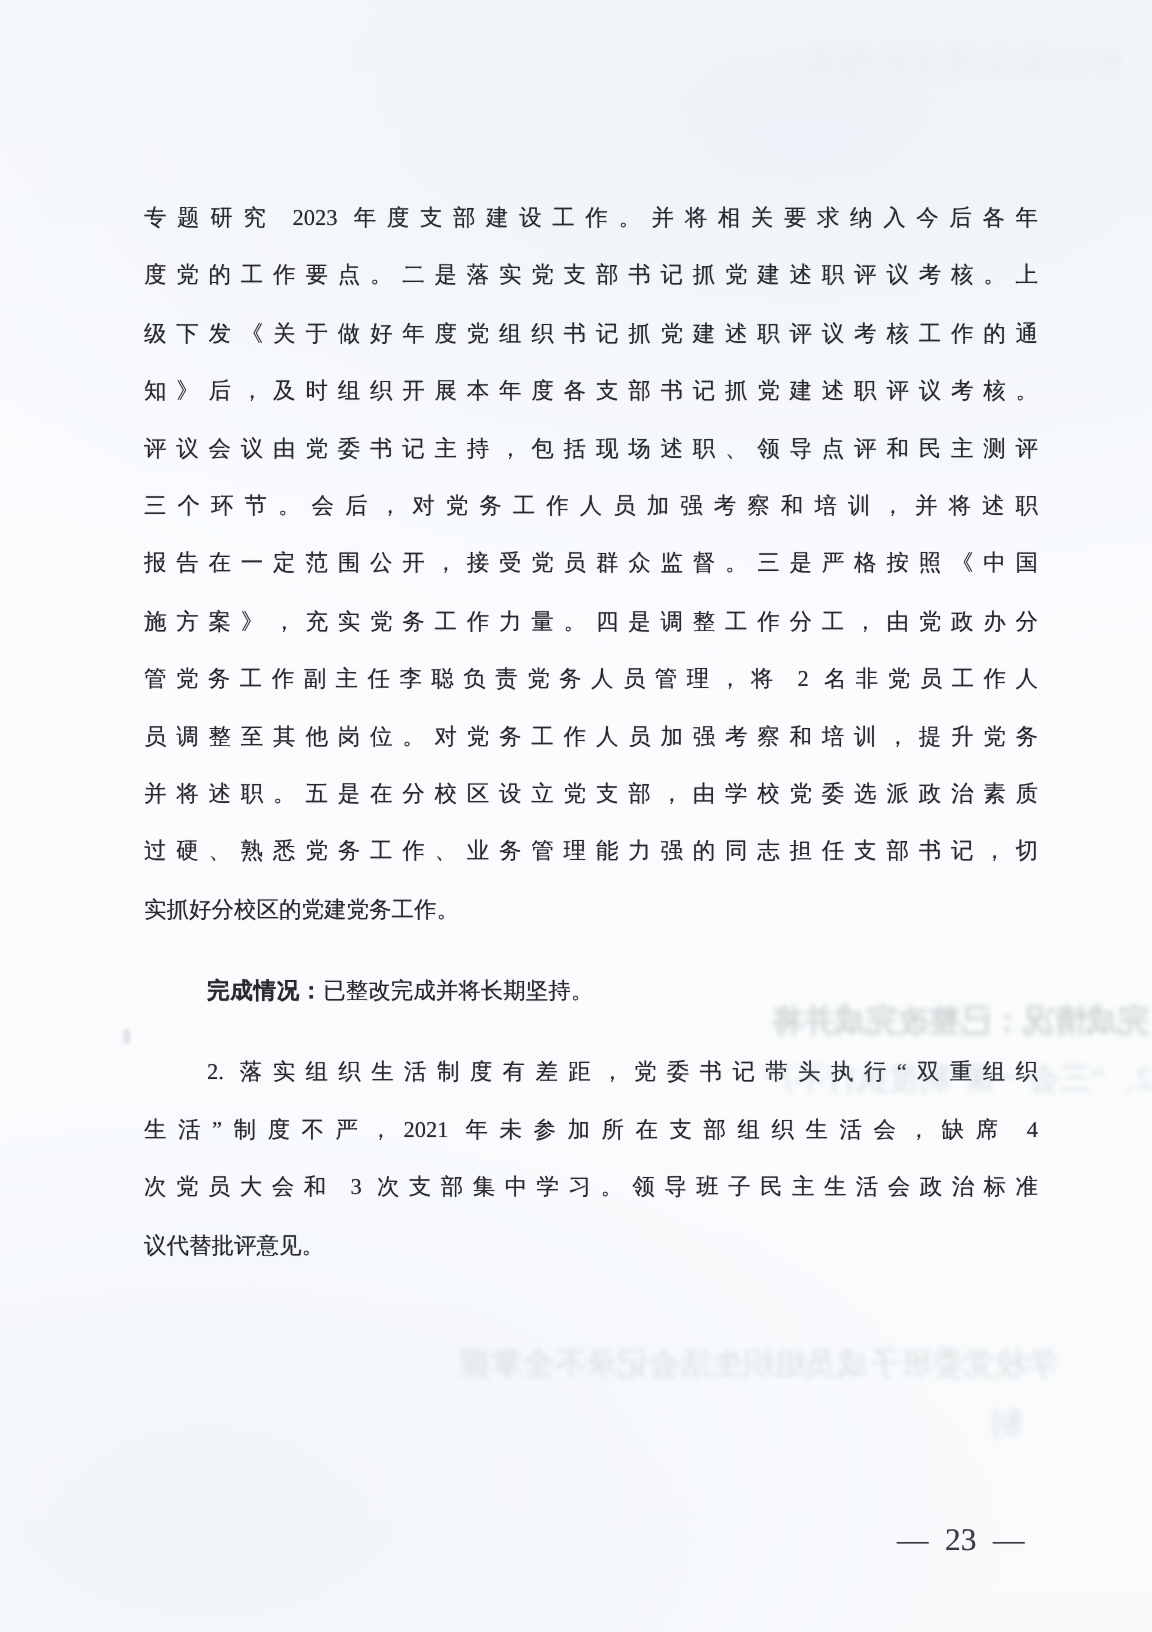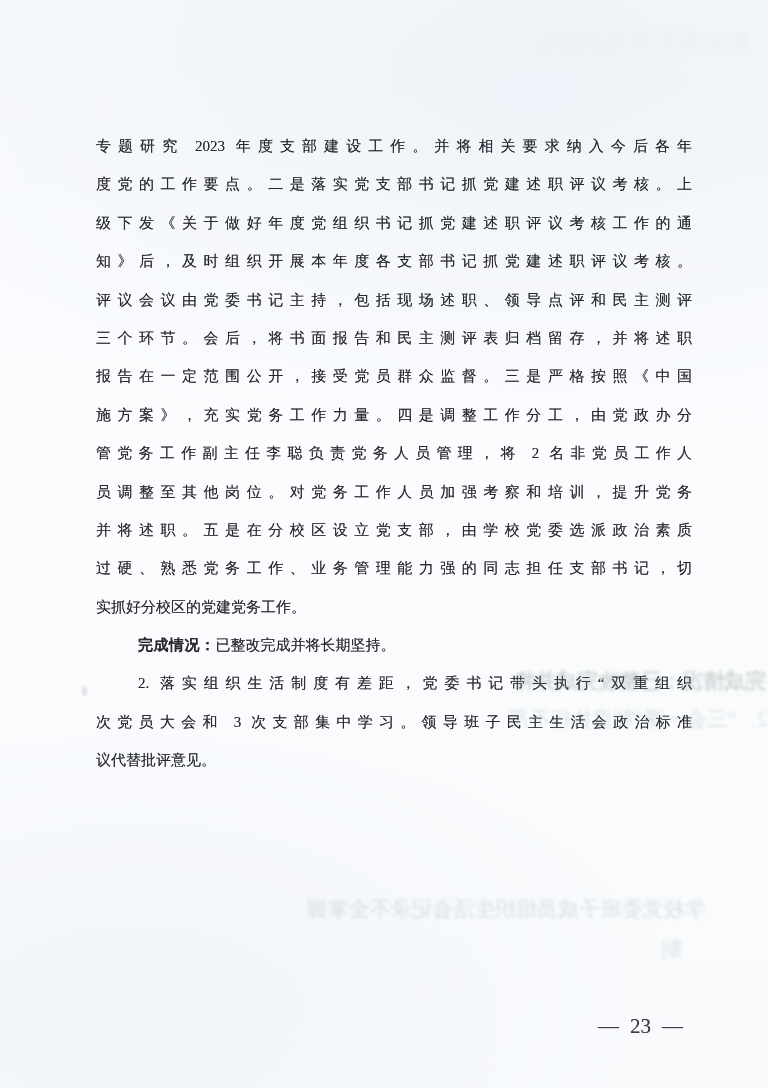--- a/index.html
+++ b/index.html
@@ -28,21 +28,21 @@
     line-height: 38.4px;
     text-shadow: 0 0 0.6px rgba(38,38,48,.55);
   }
   .tline {
     height: 38.4px;
     text-align: justify;
     text-align-last: justify;
     overflow: visible;
   }
   .tline--end { text-align: center; text-align-last: left; }
-  .tline--indent { text-indent: 42px; }
+  .tline--indent { text-indent: 42px; margin-top: 16px; }
   .bold-label {
     font-family: "Liberation Sans", "DejaVu Sans", sans-serif;
     font-weight: 700;
     letter-spacing: 0.5px;
   }
 
   
   .footer {
     position: absolute;
     left: 598px;
@@ -92,34 +92,35 @@
 <div class="page">
 
   <div class="bleed bleed-top">整改落实情况的报告</div>
 
   <div class="textblock">
     <div class="tline">专题研究 2023 年度支部建设工作。并将相关要求纳入今后各年</div>
     <div class="tline">度党的工作要点。二是落实党支部书记抓党建述职评议考核。上</div>
     <div class="tline">级下发《关于做好年度党组织书记抓党建述职评议考核工作的通</div>
     <div class="tline">知》后，及时组织开展本年度各支部书记抓党建述职评议考核。</div>
     <div class="tline">评议会议由党委书记主持，包括现场述职、领导点评和民主测评</div>
-    <div class="tline">三个环节。会后，将书面报告和民主测评表归档留存，并将述职</div>
+    <div class="tline">三个环节。会后，对党务工作人员加强考察和培训，并将述职</div>
     <div class="tline">报告在一定范围公开，接受党员群众监督。三是严格按照《中国</div>
     <div class="tline">施方案》，充实党务工作力量。四是调整工作分工，由党政办分</div>
     <div class="tline">管党务工作副主任李聪负责党务人员管理，将 2 名非党员工作人</div>
     <div class="tline">员调整至其他岗位。对党务工作人员加强考察和培训，提升党务</div>
     <div class="tline">并将述职。五是在分校区设立党支部，由学校党委选派政治素质</div>
     <div class="tline">过硬、熟悉党务工作、业务管理能力强的同志担任支部书记，切</div>
     <div class="tline tline--end">实抓好分校区的党建党务工作。</div>
 
     <div class="tline tline--end tline--indent">
       <span class="bold-label">完成情况：</span><span>已整改完成并将长期坚持。</span>
     </div>
 
     <div class="tline tline--indent">2. 落实组织生活制度有差距，党委书记带头执行“双重组织</div>
+    <div class="tline">生活”制度不严，2021 年未参加所在支部组织生活会，缺席 4</div>
     <div class="tline">次党员大会和 3 次支部集中学习。领导班子民主生活会政治标准</div>
     <div class="tline tline--end">议代替批评意见。</div>
   </div>
 
   <div class="bleed bleed-a">完成情况：已整改完成并将</div>
   <div class="bleed bleed-b">2、“三会一课”制度执行不严</div>
   <div class="bleed bleed-c">学校党委班子成员组织生活会记录不全掌握</div>
   <div class="bleed bleed-d">制</div>
 
   <div class="speck"></div>

